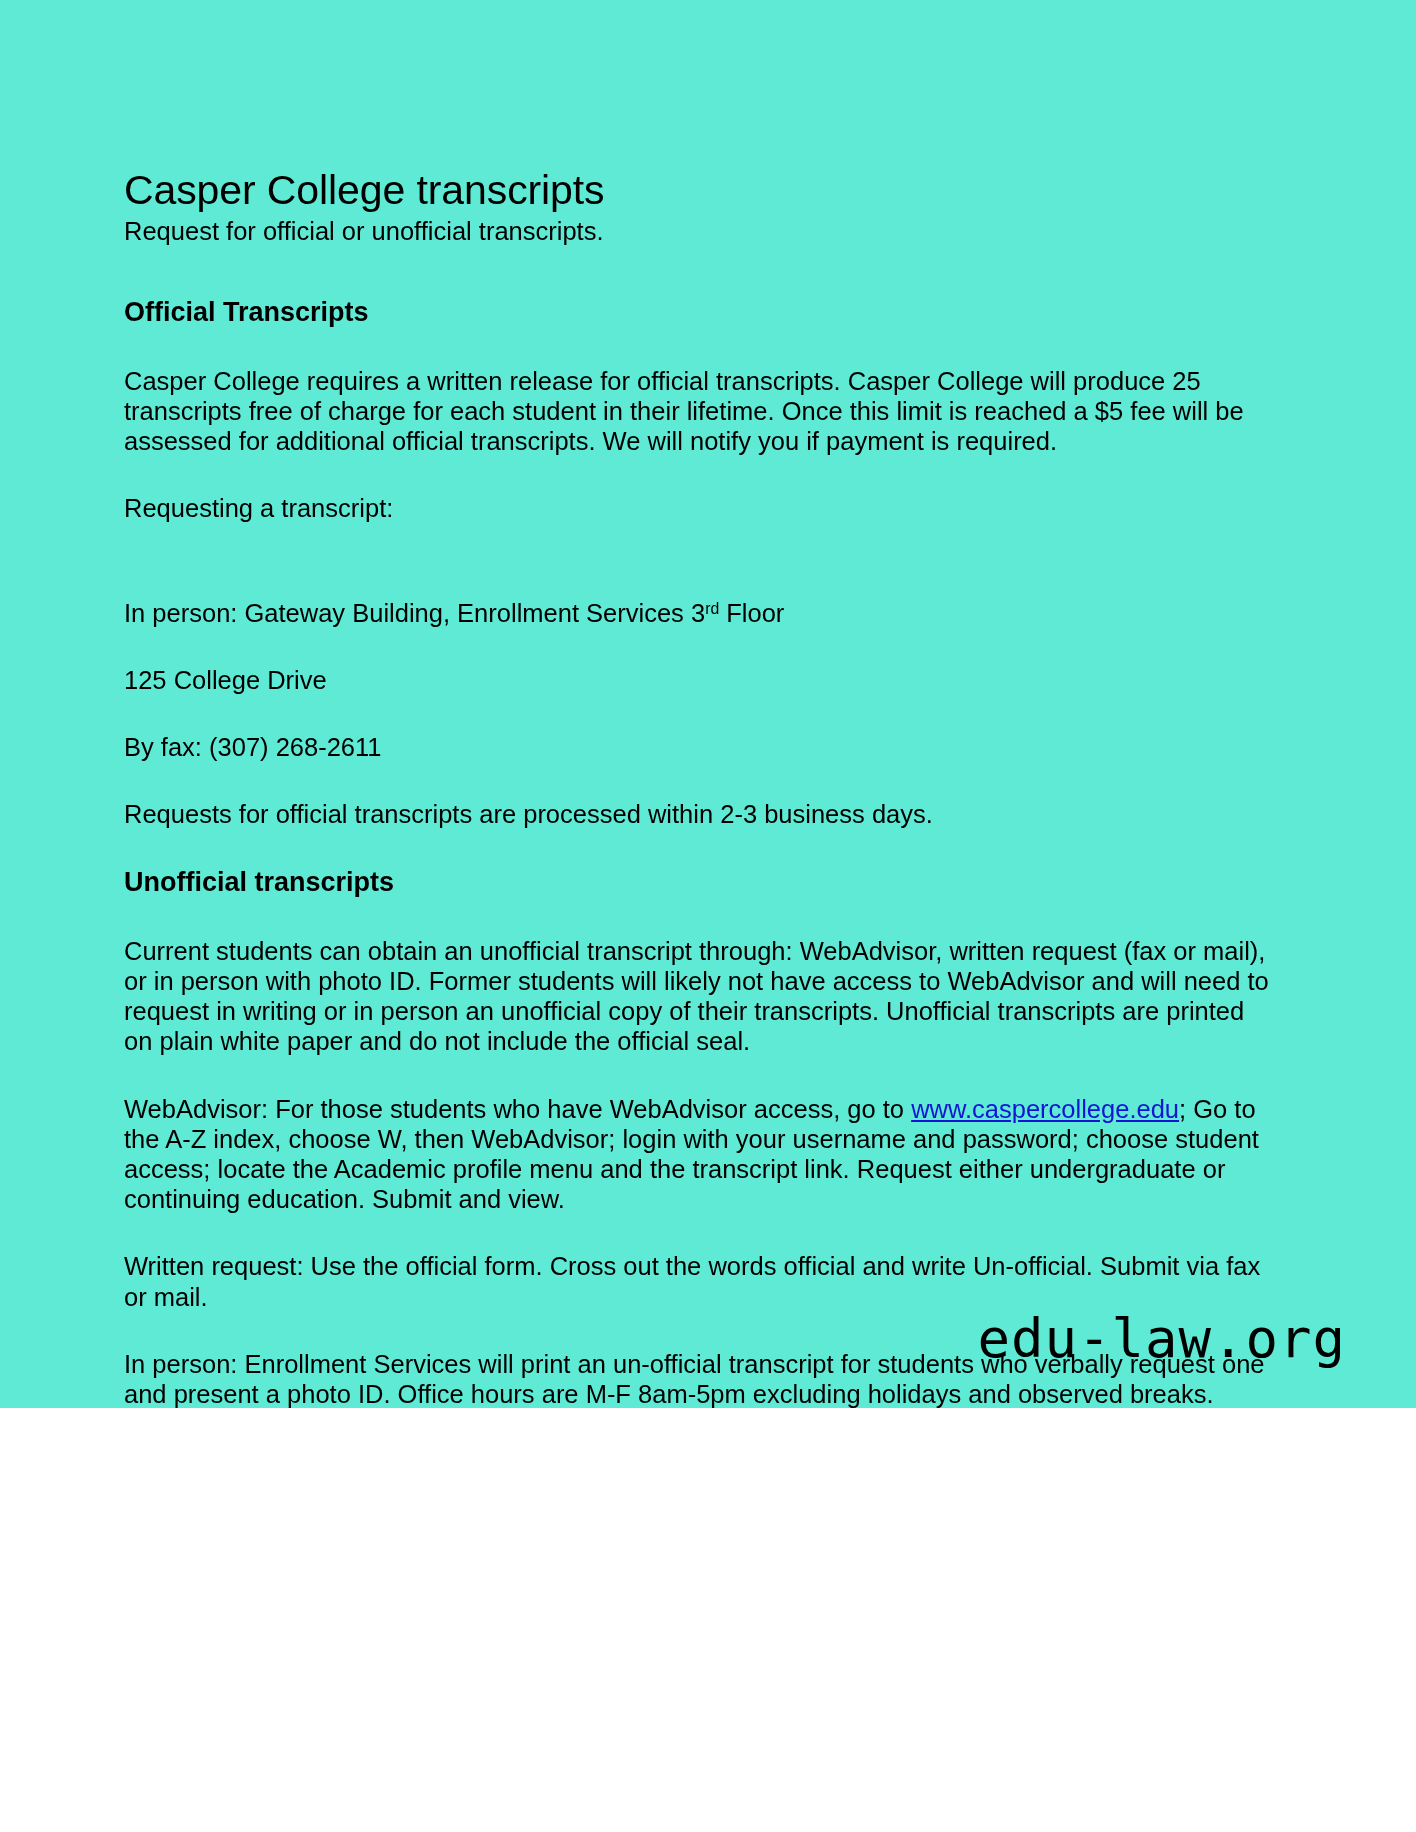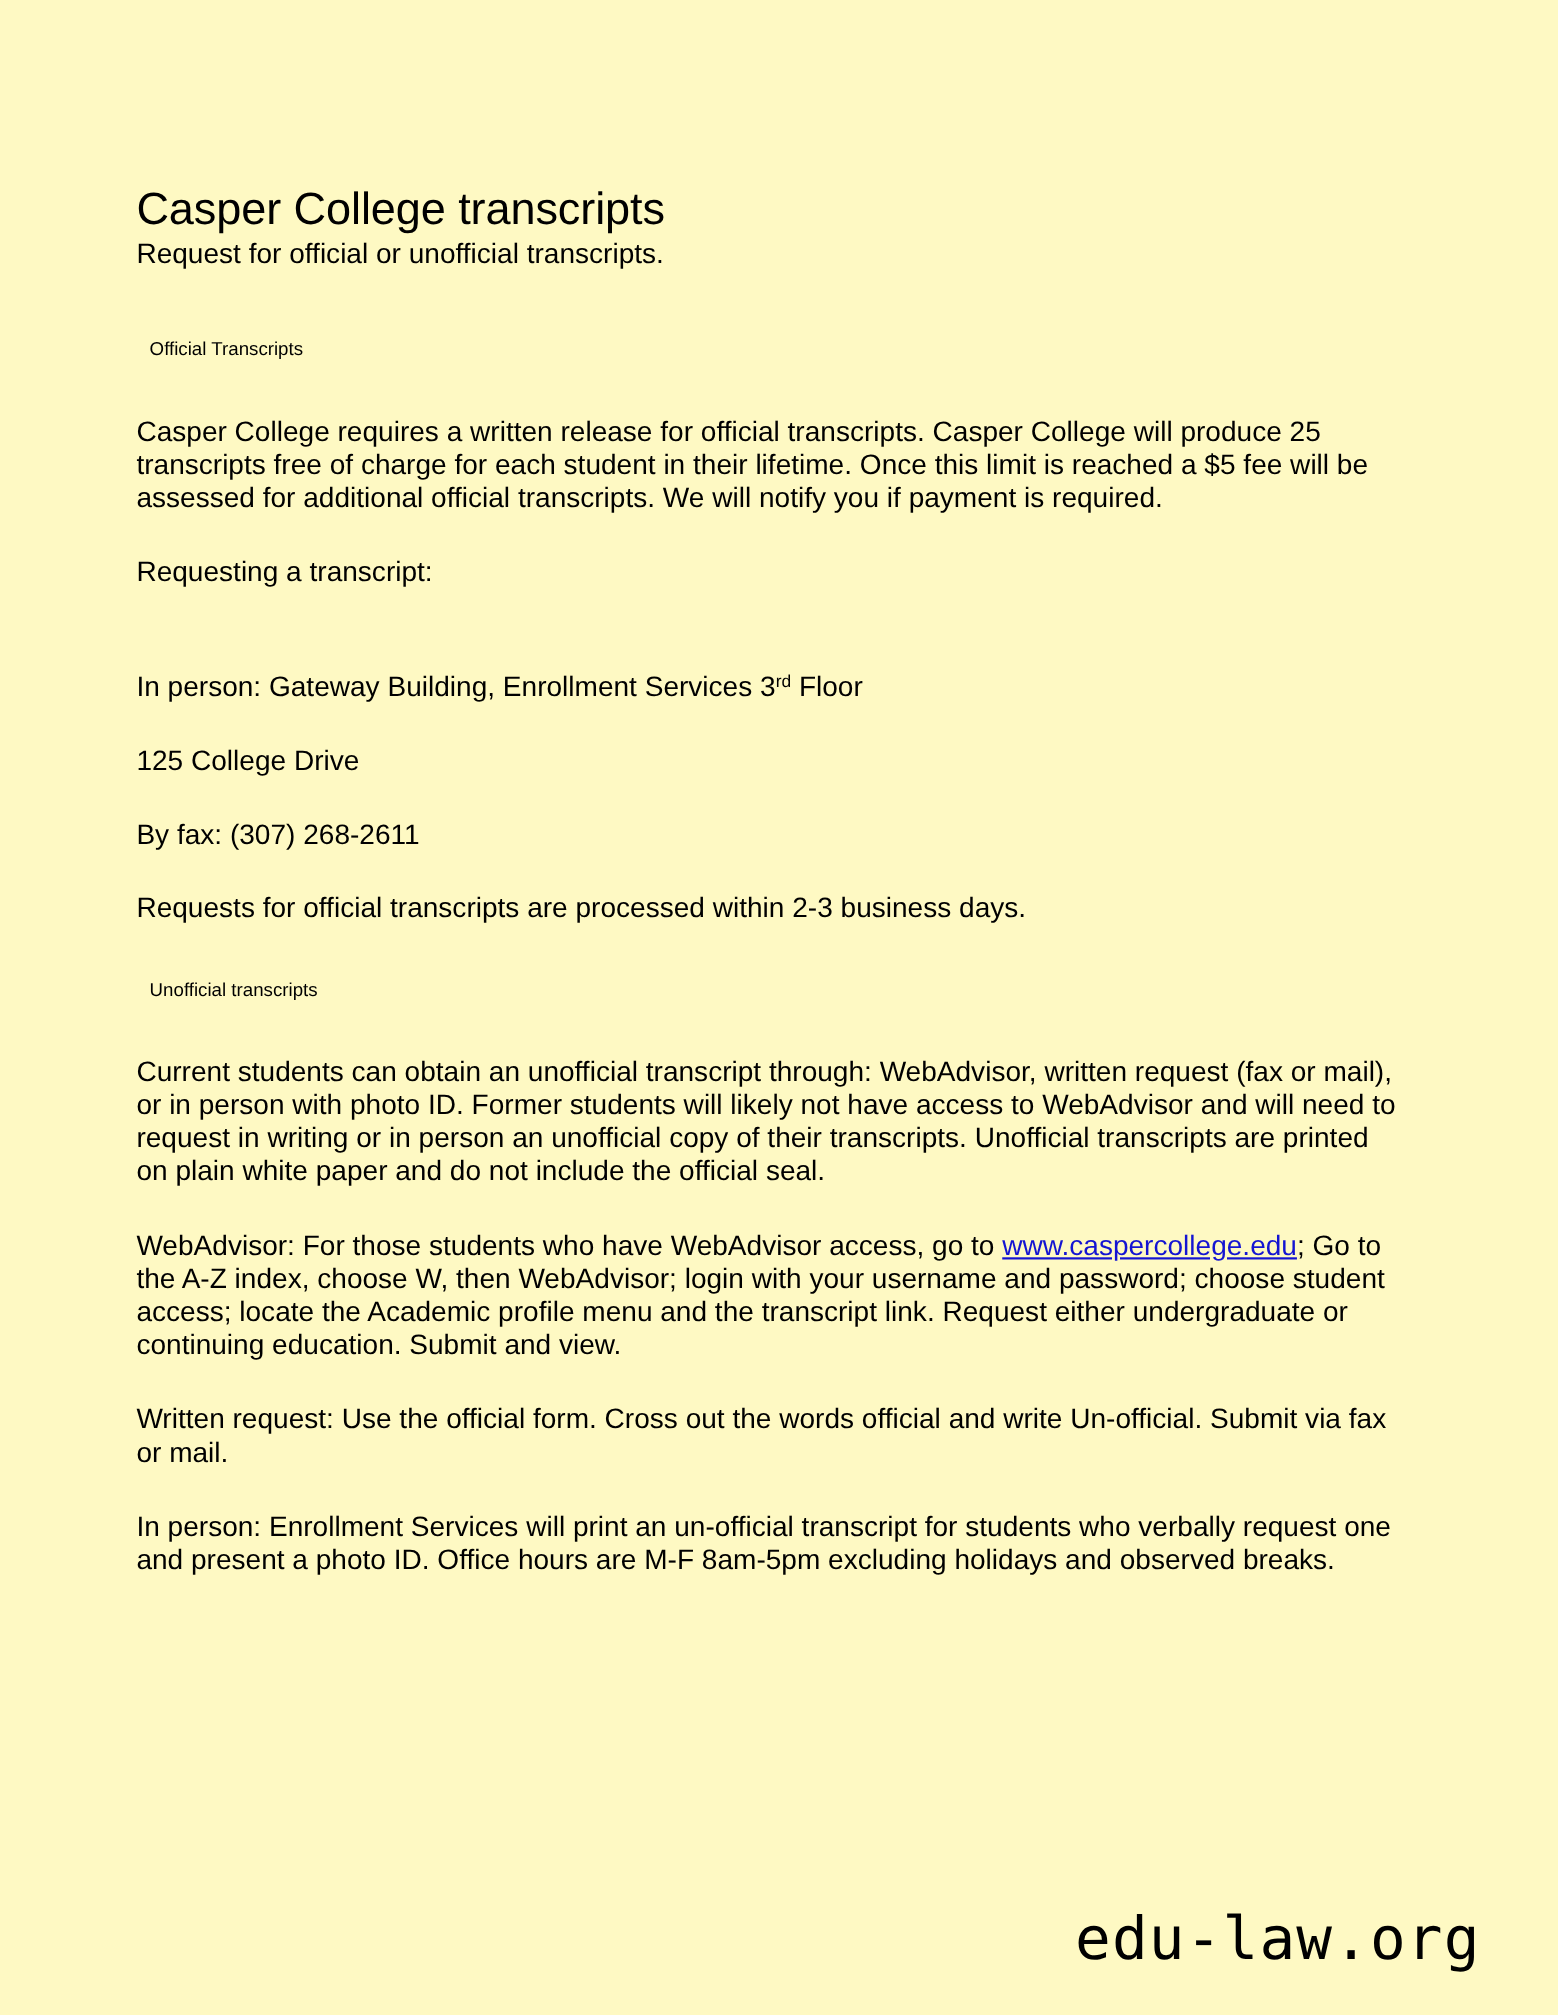--- a/index.html
+++ b/index.html
@@ -13,45 +13,45 @@
     position: relative;
     font-family: "Liberation Sans", sans-serif;
     color: #000000;
     overflow: hidden;
   }
   .page {
     position: absolute;
     left: 0;
     top: 0;
     width: 1416px;
-    height: 1832px;
-    background: #fef9c3;
+    height: 1408px;
+    background: #5eead4;
   }
   .content {
     position: absolute;
     left: 124px;
     top: 168px;
     width: 1150px;
   }
   .doc-title {
     font-size: 41px;
     font-weight: normal;
     line-height: 1.08;
     margin: 0 0 4px 0;
     letter-spacing: -0.1px;
   }
   .doc-subtitle {
     font-size: 25.5px;
     line-height: 1.18;
     margin: 0;
   }
   .section-head {
-    font-size: 17px;
-    font-weight: normal;
-    margin: 12px;
+    font-size: 27px;
+    font-weight: bold;
+    margin: 0;
     line-height: 1.2;
   }
   p.para {
     font-size: 25.5px;
     line-height: 1.185;
     margin: 0;
     text-align: left;
   }
   .gap-lg { height: 50px; }
   .gap-md { height: 37px; }

